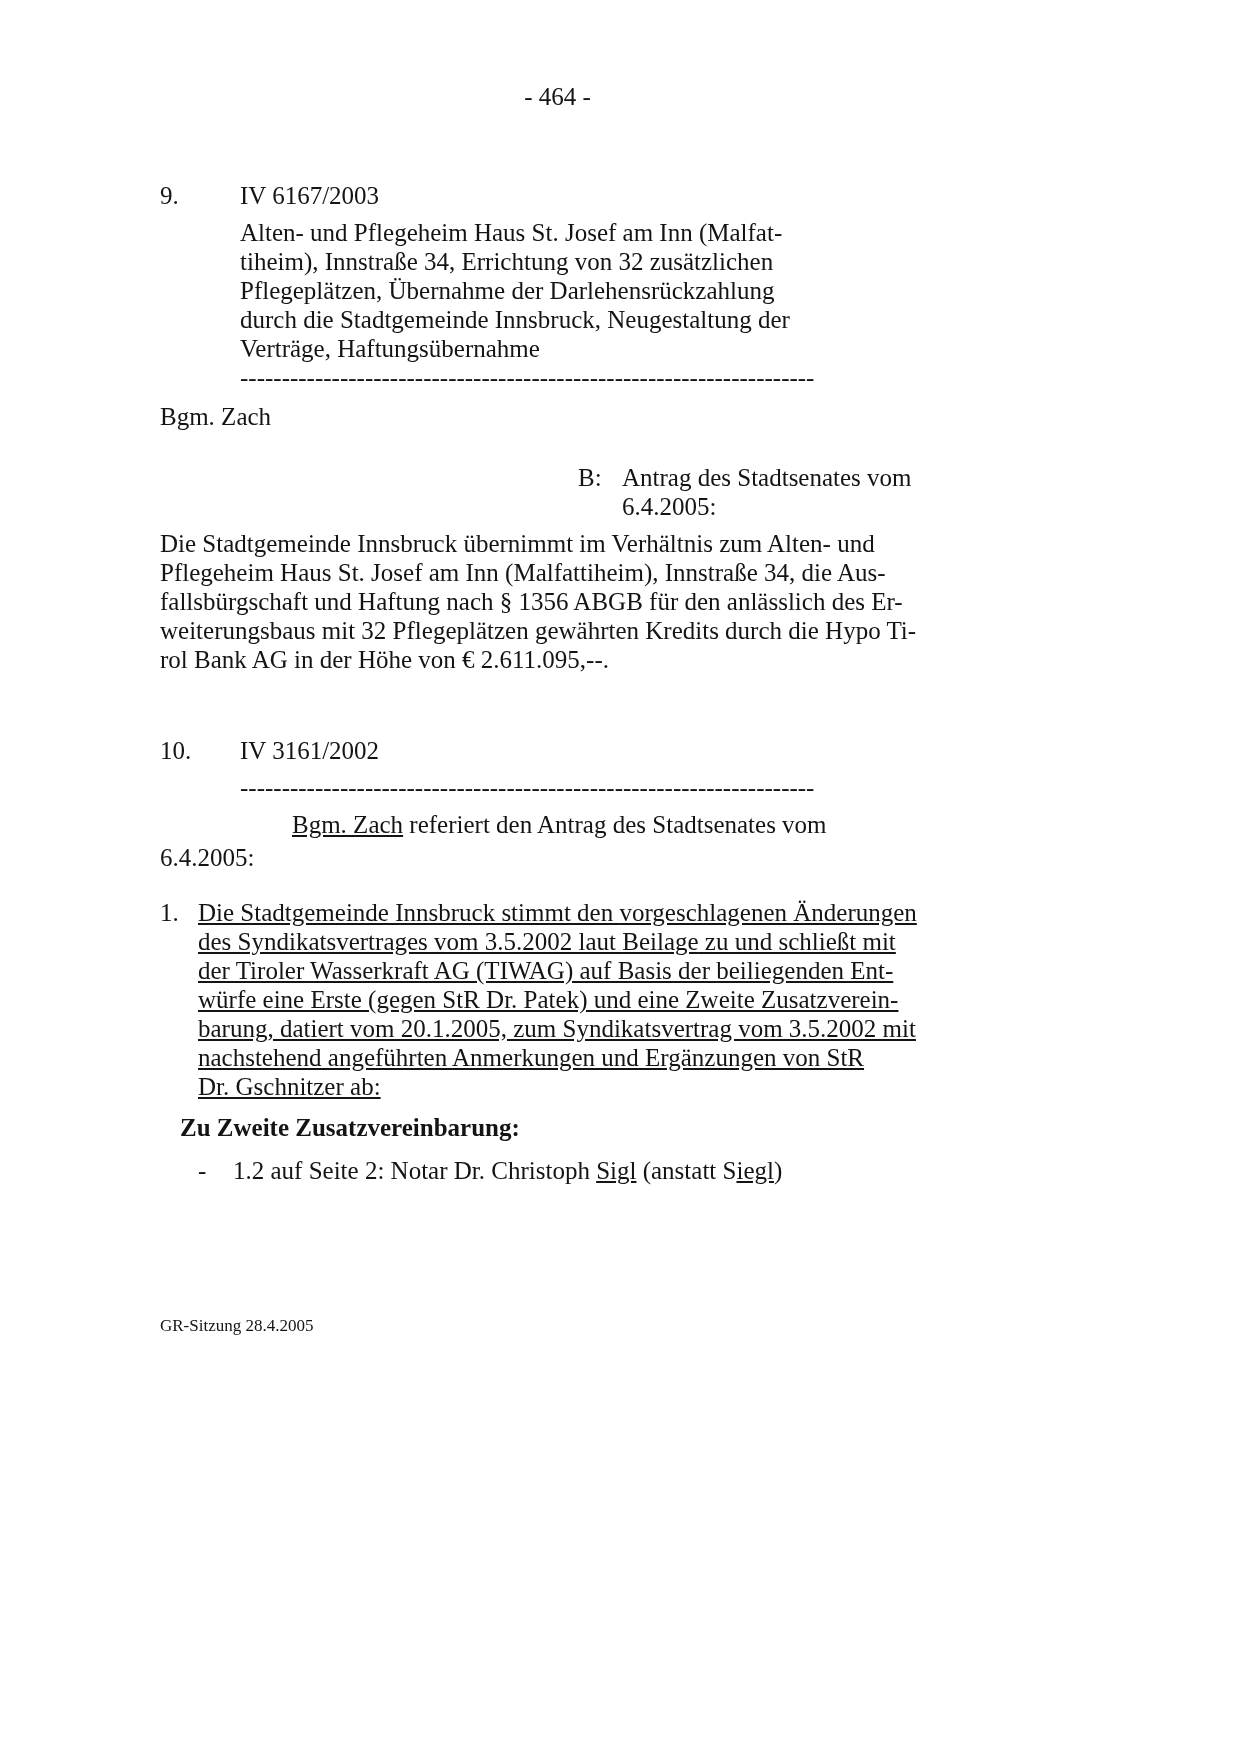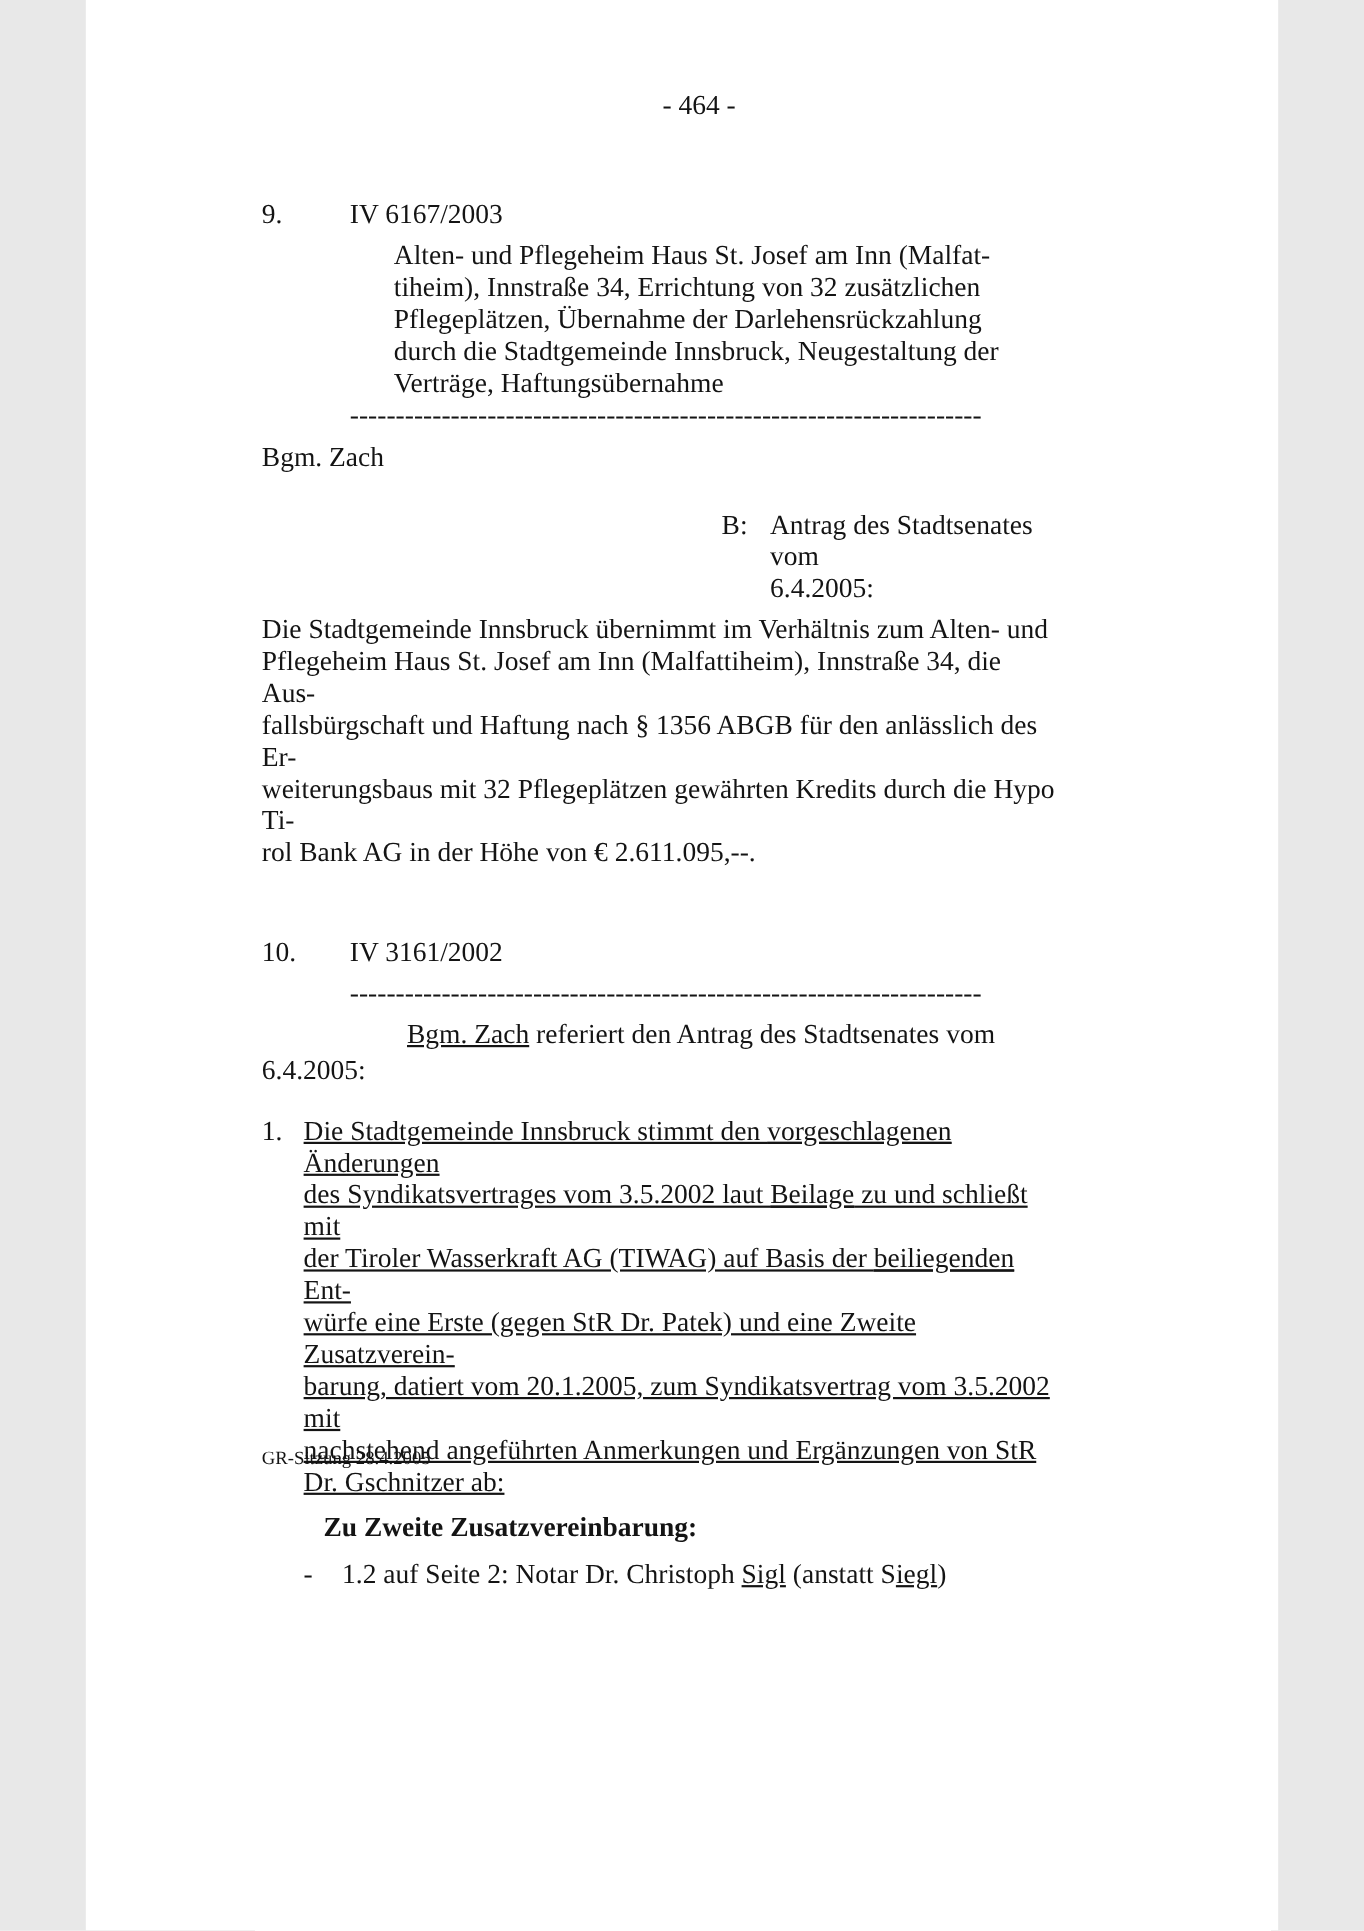--- a/index.html
+++ b/index.html
@@ -3,42 +3,42 @@
 <meta charset="utf-8">
 <style>
   * { margin: 0; padding: 0; box-sizing: border-box; }
   html, body { background: #e8e8e8; }
   body {
     font-family: "Liberation Serif", "DejaVu Serif", serif;
     color: #141414;
   }
   .page {
     position: relative;
-    width: 1084px;
+    width: 1240px;
     height: 1755px;
     margin: 0 auto;
     background: #ffffff;
     padding: 82px 200px 0 160px;
     font-size: 25px;
     line-height: 29px;
   }
   .pre { white-space: pre-line; }
   .u { text-decoration: underline; }
 
   .page-number {
     width: 795px;
     text-align: center;
     margin-bottom: 70px;
   }
 
   .item-head { display: flex; margin-bottom: 8px; }
   .item-num { width: 80px; flex: 0 0 80px; }
 
   .item-subject {
-    margin-left: 120px;
+    margin-left: 80px;
     max-width: 600px;
   }
   .divider {
     margin-left: 80px;
     width: 580px;
     white-space: nowrap;
     overflow: hidden;
   }
 
   .speaker { margin-top: 10px; }
@@ -59,21 +59,21 @@
 
   .point {
     display: flex;
     margin-top: 26px;
   }
   .point-marker { width: 38px; flex: 0 0 38px; }
   .point-text { max-width: 790px; text-decoration: underline; }
 
   .bold-head {
     font-weight: bold;
-    margin-left: 56px;
+    margin-left: 20px;
     margin-top: 12px;
   }
   .under-head {
     text-decoration: underline;
     margin-left: 38px;
     margin-top: 12px;
   }
   .bullet {
     display: flex;
     margin-left: 38px;

